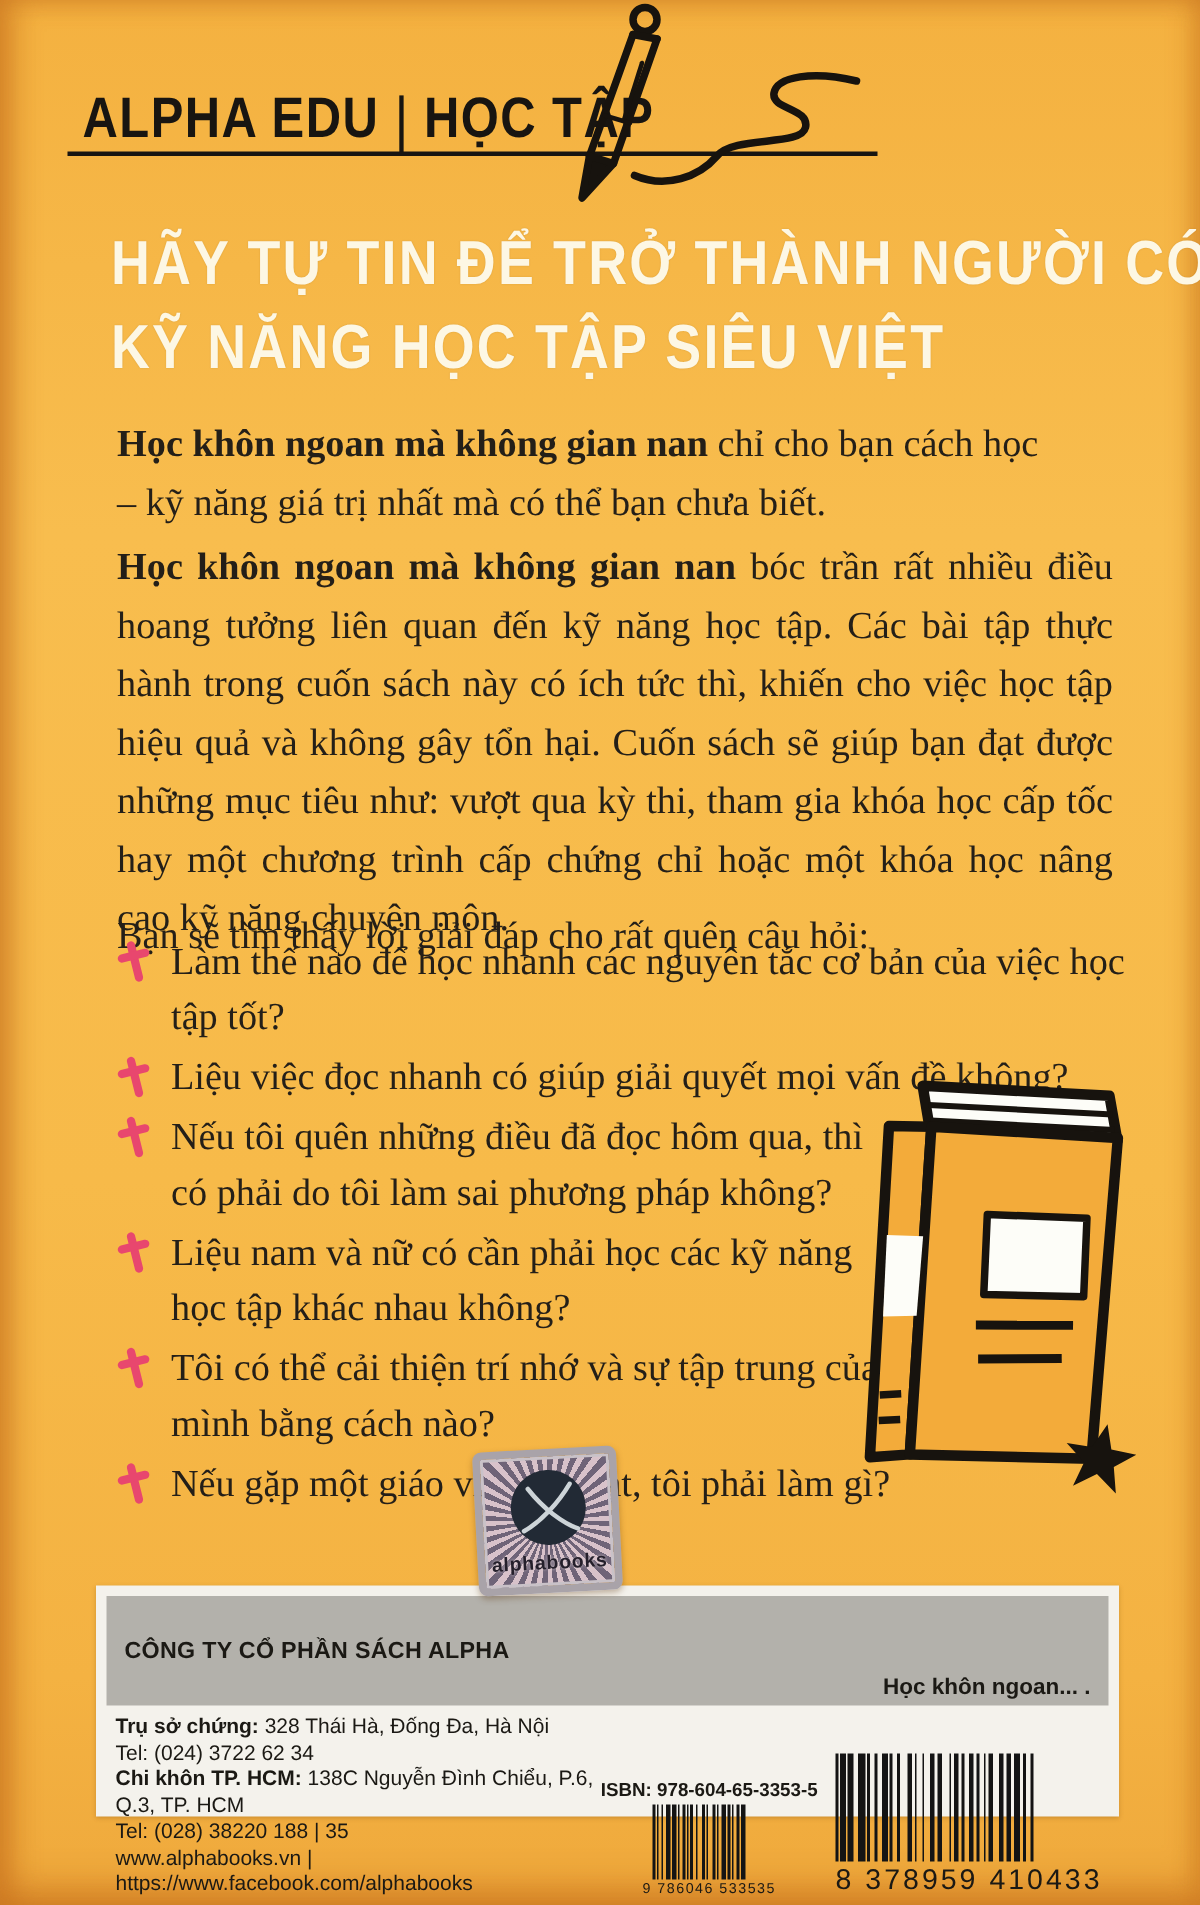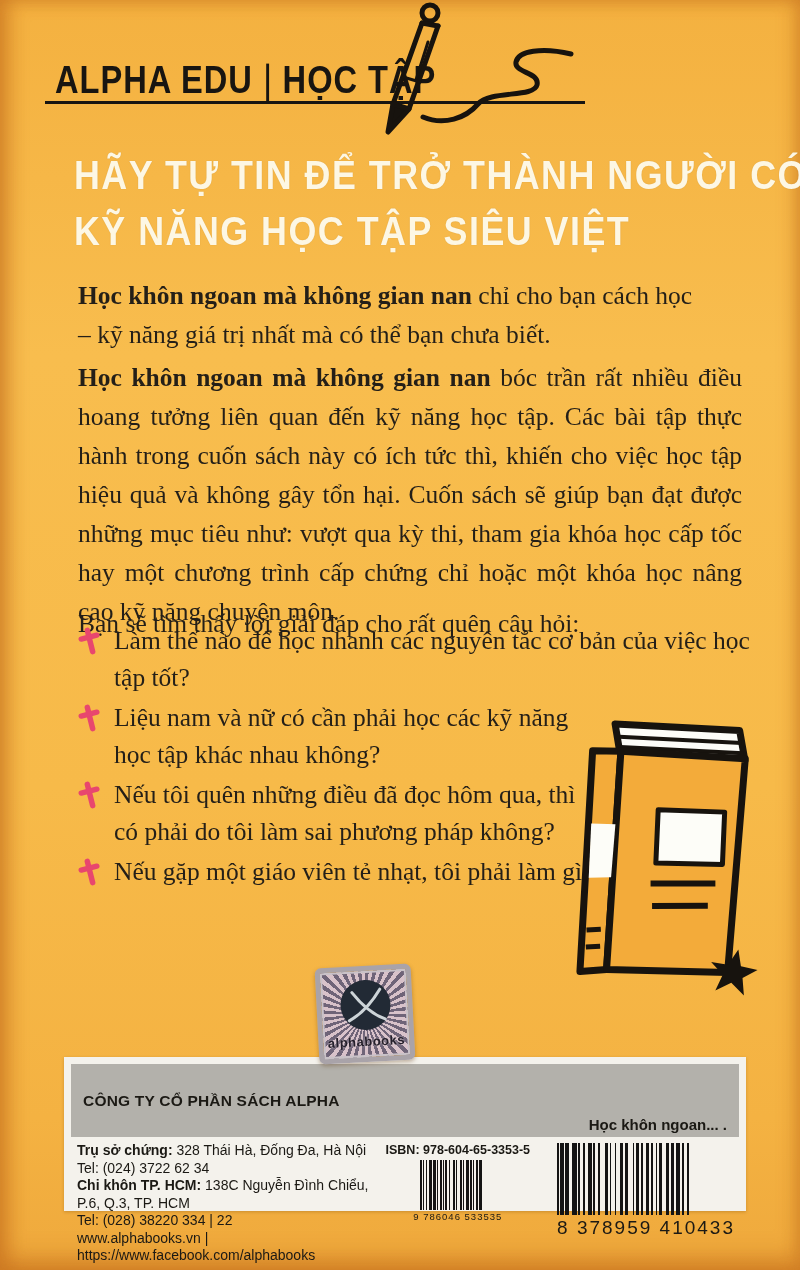--- a/index.html
+++ b/index.html
@@ -50,21 +50,21 @@
   .info-box{position:absolute;left:64px;top:1057px;width:682px;height:154px;background:#f4f2ec;
     box-sizing:border-box;padding:7px;display:flex;flex-direction:column;
     font-family:"Liberation Sans", sans-serif;color:#1b1914;box-shadow:0 1px 3px rgba(120,70,10,.3);}
   .strip{background:#b3b1ab;display:flex;justify-content:space-between;align-items:center;
     padding:4px 12px;flex:none;}
   .strip .s-left{font-weight:700;font-size:15.5px;letter-spacing:.2px;}
   .strip .s-right{font-weight:700;font-size:15px;margin-top:48px;}
   .info-mid{flex:1;display:flex;justify-content:space-between;padding:5px 4px 2px 6px;}
   .addr{font-size:14px;line-height:17.5px;font-weight:400;}
   .addr b{font-weight:700;}
-  .codes{display:flex;gap:27px;align-items:flex-start;padding-top:1px;}
+  .codes{display:flex;gap:12px;align-items:flex-end;padding-top:1px;}
   .isbn-col{text-align:center;}
   .isbn-text{font-size:12.5px;font-weight:700;margin-bottom:3px;white-space:nowrap;}
   .barcode{display:flex;align-items:stretch;}
   .barcode i{background:#141414;height:100%;flex:none;display:block;}
   .bc-small{width:76px;height:50px;margin:0 auto;}
   .bc-digits-s{font-size:9.5px;letter-spacing:1px;margin-top:1px;}
   .ean-col{text-align:left;}
   .bc-main{width:158px;height:72px;}
   .bc-digits-m{font-size:19px;font-weight:400;letter-spacing:2px;margin-top:2px;white-space:nowrap;}
   .strip-bottom .s-left{font-weight:700;font-size:12.5px;}
@@ -118,32 +118,51 @@
       <span class="q-text">Làm thế nào để học nhanh các nguyên tắc cơ bản của việc học
 tập tốt?</span>
     </li>
     <li class="qitem">
       <svg class="q-bullet" width="24" height="28" viewBox="0 0 24 28">
           <g transform="rotate(-14 12 14)" stroke="#e8476e" stroke-width="5.5" stroke-linecap="round">
             <path d="M12,3 L12,25"></path>
             <path d="M4,10 L20,10"></path>
           </g>
         </svg>
+      <span class="q-text">Liệu việc đọc nhanh có giúp giải quyết mọi vấn đề không?</span>
+    </li>
+    <li class="qitem">
+      <svg class="q-bullet" width="24" height="28" viewBox="0 0 24 28">
+          <g transform="rotate(-14 12 14)" stroke="#e8476e" stroke-width="5.5" stroke-linecap="round">
+            <path d="M12,3 L12,25"></path>
+            <path d="M4,10 L20,10"></path>
+          </g>
+        </svg>
+      <span class="q-text">Nếu tôi quên những điều đã đọc hôm qua, thì
+có phải do tôi làm sai phương pháp không?</span>
+    </li>
+    <li class="qitem">
+      <svg class="q-bullet" width="24" height="28" viewBox="0 0 24 28">
+          <g transform="rotate(-14 12 14)" stroke="#e8476e" stroke-width="5.5" stroke-linecap="round">
+            <path d="M12,3 L12,25"></path>
+            <path d="M4,10 L20,10"></path>
+          </g>
+        </svg>
       <span class="q-text">Liệu nam và nữ có cần phải học các kỹ năng
 học tập khác nhau không?</span>
     </li>
     <li class="qitem">
       <svg class="q-bullet" width="24" height="28" viewBox="0 0 24 28">
           <g transform="rotate(-14 12 14)" stroke="#e8476e" stroke-width="5.5" stroke-linecap="round">
             <path d="M12,3 L12,25"></path>
             <path d="M4,10 L20,10"></path>
           </g>
         </svg>
-      <span class="q-text">Nếu tôi quên những điều đã đọc hôm qua, thì
-có phải do tôi làm sai phương pháp không?</span>
+      <span class="q-text">Tôi có thể cải thiện trí nhớ và sự tập trung của
+mình bằng cách nào?</span>
     </li>
     <li class="qitem">
       <svg class="q-bullet" width="24" height="28" viewBox="0 0 24 28">
           <g transform="rotate(-14 12 14)" stroke="#e8476e" stroke-width="5.5" stroke-linecap="round">
             <path d="M12,3 L12,25"></path>
             <path d="M4,10 L20,10"></path>
           </g>
         </svg>
       <span class="q-text">Nếu gặp một giáo viên tẻ nhạt, tôi phải làm gì?</span>
     </li>
@@ -181,21 +200,21 @@
   <div class="info-box">
     <div class="strip">
       <span class="s-left">CÔNG TY CỔ PHẦN SÁCH ALPHA</span>
       <span class="s-right">Học khôn ngoan... .</span>
     </div>
     <div class="info-mid">
       <div class="addr">
         <div><b>Trụ sở chứng:</b><span> 328 Thái Hà, Đống Đa, Hà Nội</span></div>
         <div>Tel: (024) 3722 62 34</div>
         <div><b>Chi khôn TP. HCM:</b><span> 138C Nguyễn Đình Chiểu, P.6, Q.3, TP. HCM</span></div>
-        <div>Tel: (028) 38220 334 | 22</div>
+        <div>Tel: (028) 38220 188 | 35</div>
         <div>www.alphabooks.vn  |  https://www.facebook.com/alphabooks</div>
       </div>
       <div class="codes">
         <div class="isbn-col">
           <div class="isbn-text">ISBN: 978-604-65-3353-5</div>
           <div class="barcode bc-small">
               <i style="width: 2.1px;"></i>
               <i style="width: 1.05px; background: transparent;"></i>
               <i style="width: 1.05px;"></i>
               <i style="width: 2.1px; background: transparent;"></i>

